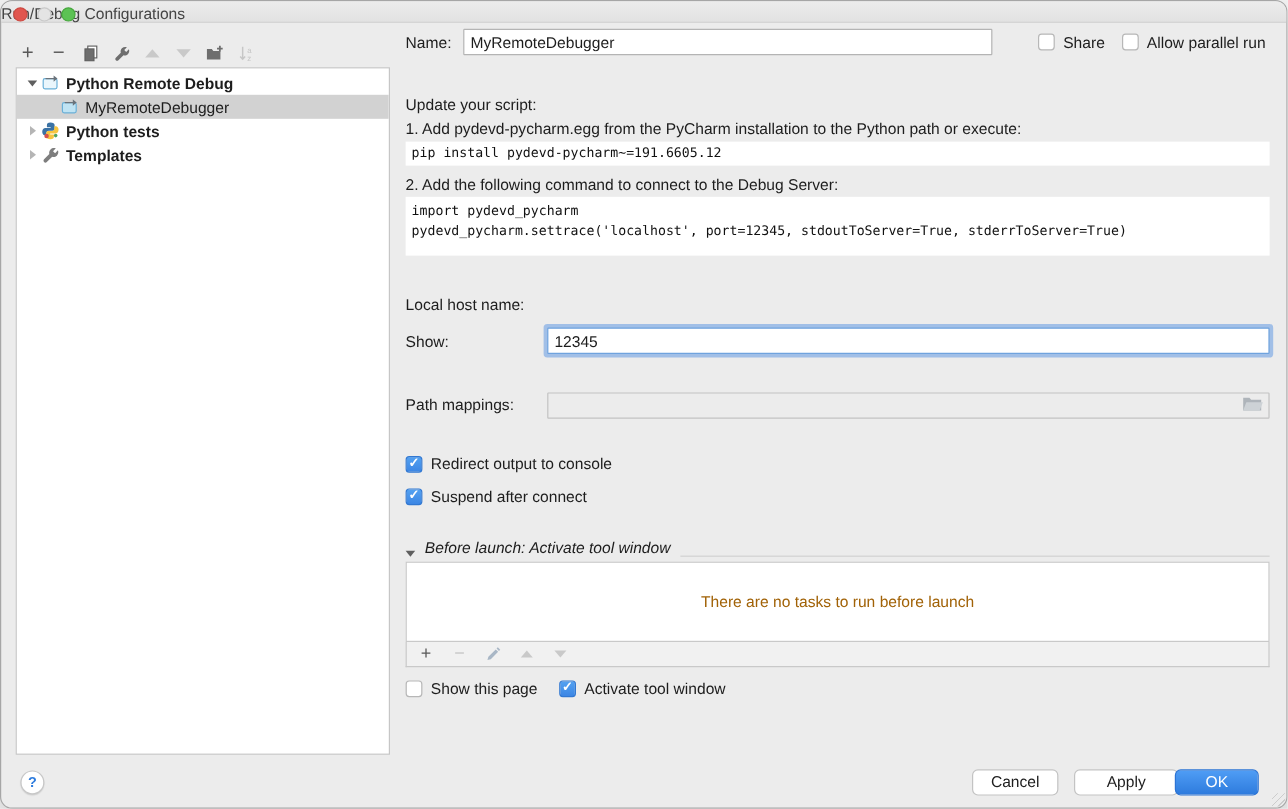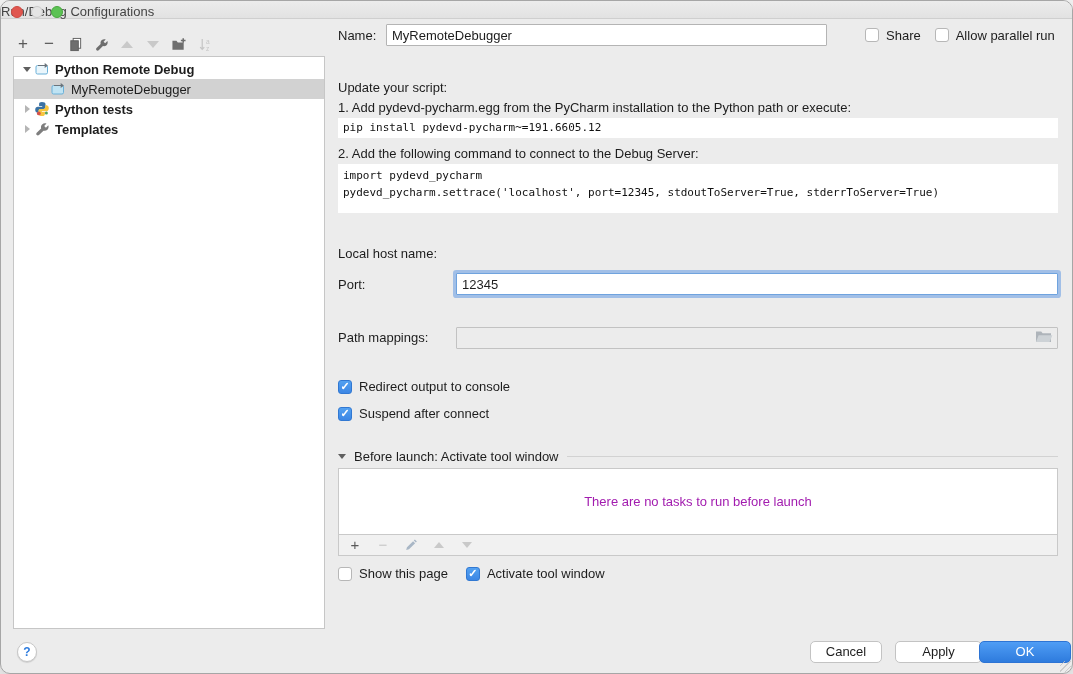--- a/index.html
+++ b/index.html
@@ -91,47 +91,47 @@
   .row-localhost{ top:221px; }
   .row-port{ top:252px; }
   .port-input{ border:1px solid #6fa3de; box-shadow:0 0 0 3px rgba(121,167,229,.65); }
   .row-path{ top:306px; height:21px; }
   .pathwrap{ flex:1; position:relative; }
   .path-input{ width:100%; background:#ececec; border:1px solid #c2c2c2; }
   .pathfolder{ position:absolute; right:5px; top:3px; width:18px; height:14px; }
 
   .cb-redirect{ top:358px; } .cb-suspend{ top:385px; }
 
-  .bl-header{ top:428px; display:flex; align-items:center; }
+  .bl-header{ top:428px; display:flex; align-items:flex-end;font-style:italic; }
   .bl-title{ margin-left:8px; white-space:nowrap; }
   .bl-rule{ flex:1; height:1px; background:#d2d2d2; margin-left:8px; }
 
   .tasksbox{
     top:447px; height:67px; background:#fff; border:1px solid #c9c9c9;
     display:flex; align-items:center; justify-content:center;
   }
-  .tasksempty{ color:#a21caf; }
+  .tasksempty{ color:#a16207; }
   .taskstoolbar{
     top:514px; height:21px; background:#f1f1f1;
     border:1px solid #c9c9c9; border-top:none;
     display:flex; align-items:center; gap:12px; padding-left:8px;
   }
   .footer-checks{ top:545px; display:flex; align-items:center; }
   .gap16{ width:18px; }
 
   
   .btn{
     position:absolute; top:640px; height:22px; border-radius:5px;
     background:#fff; border:1px solid #c3c3c3; font-size:13px; color:#1d1d1d;
     font-family:"Liberation Sans",sans-serif; text-align:center; line-height:20px; cursor:default;
   }
   .btn-cancel{ left:809px; width:72px; }
   .btn-apply{ left:894px; width:87px; }
   .btn-ok{
-    left:978px; width:92px; color:#fff;
+    left:978px; width:70px; color:#fff;
     background:linear-gradient(#4f9df5,#2e7bdd); border:1px solid #2d74d4;
   }
   .helpbtn{
     position:absolute; left:16px; top:641px; width:20px; height:20px; border-radius:50%;
     background:#fff; border:1px solid #c7c7c7; box-shadow:0 1px 1px rgba(0,0,0,.12);
     color:#2e7cde; font-weight:700; font-size:12px; display:flex; align-items:center; justify-content:center;
   }
   .grip{
     position:absolute; right:1px; bottom:1px; width:11px; height:11px;
     background:repeating-linear-gradient(135deg, transparent 0 3px, #c4c4c4 3px 4px);
@@ -256,21 +256,21 @@
     <div class="abs codeband code2">
       <div>import pydevd_pycharm</div>
       <div>pydevd_pycharm.settrace('localhost', port=12345, stdoutToServer=True, stderrToServer=True)</div>
     </div>
 
     <div class="abs frow row-localhost">
       <span class="flabel2">Local host name:</span>
     </div>
 
     <div class="abs frow row-port">
-      <span class="flabel2">Port:</span>
+      <span class="flabel2">Show:</span>
       <input class="input port-input" autofocus="" value="12345" style="">
     </div>
 
     <div class="abs frow row-path">
       <span class="flabel2">Path mappings:</span>
       <div class="pathwrap">
         <input class="input path-input" disabled="" value="" style="">
         <svg class="pathfolder" viewBox="0 0 18 14">
           <path fill="#aeb4ba" d="M1 1.5h5.2l1.4 1.7H16V12H1z"></path>
           <path fill="#cdd2d6" d="M3.6 5.3h13.8L14.6 12H1z"></path>

